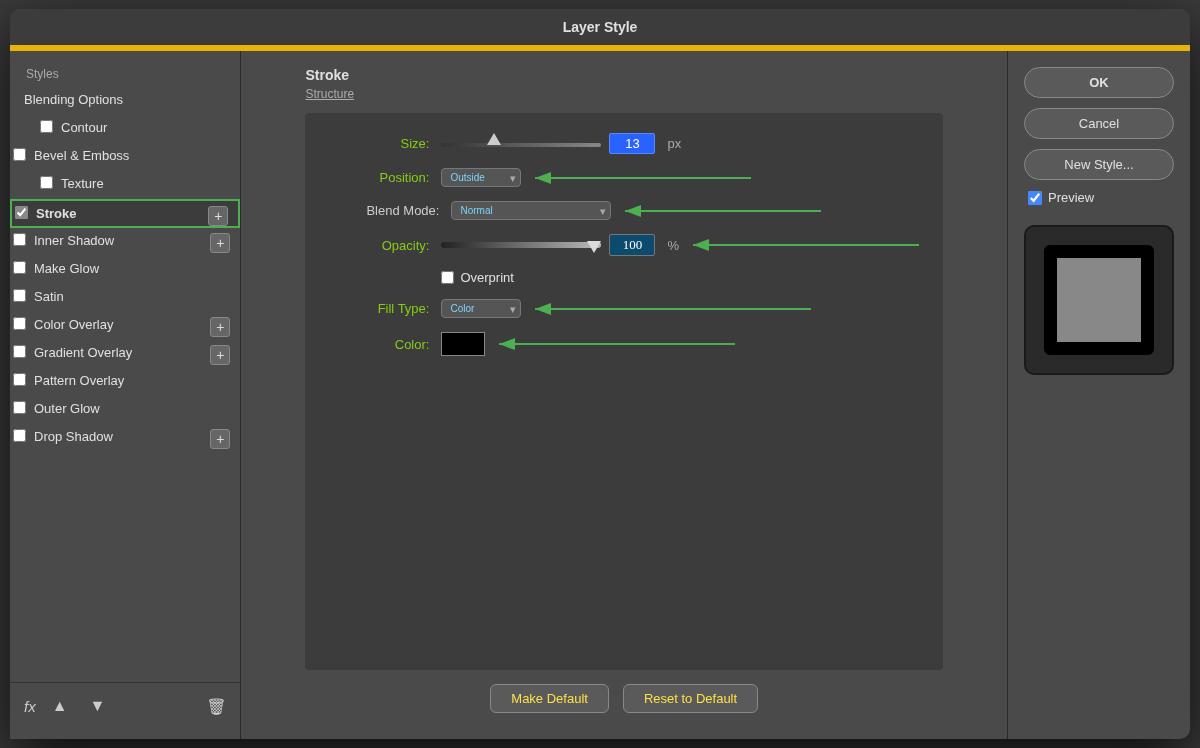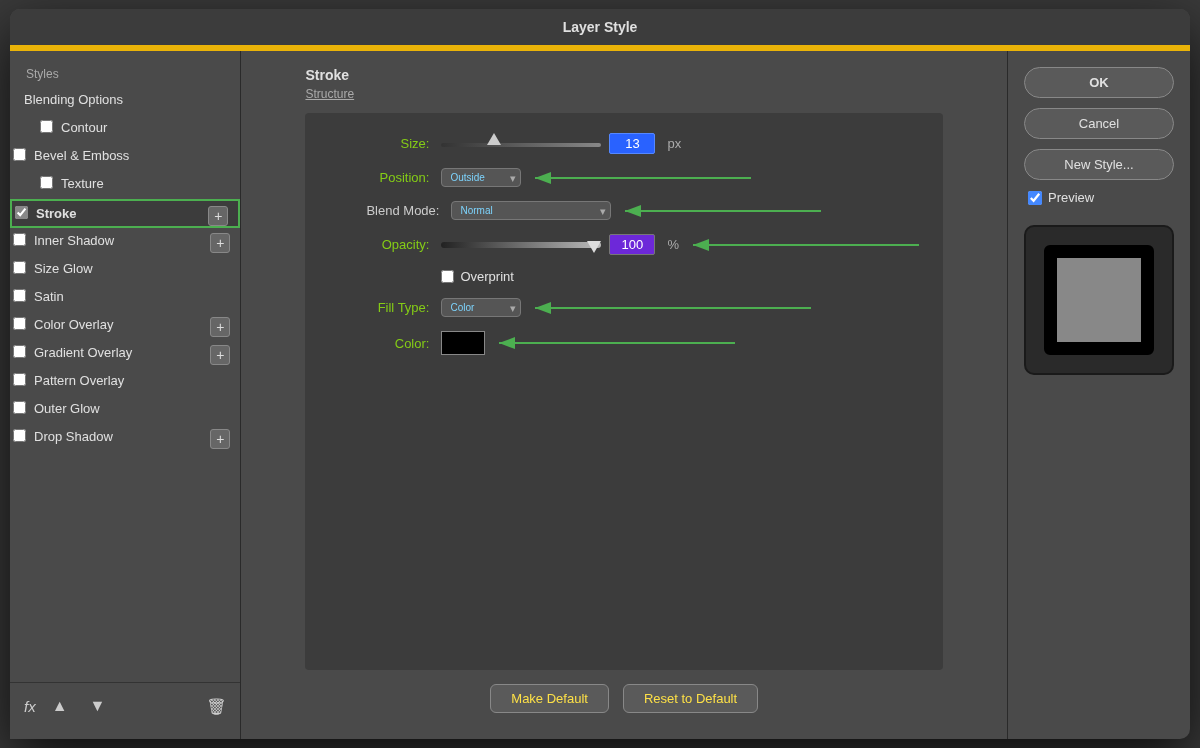--- a/index.html
+++ b/index.html
@@ -196,23 +196,24 @@
       background: #2962ff;
       border: 1px solid #5588ff;
       color: #fff;
       text-align: center;
       font-size: 13px;
       padding: 2px 4px;
       border-radius: 2px;
       outline: none;
     }
     .number-input.white-bg {
-      background: #6d28d9;
+      background: #0c4a6e;
       border: 1px solid #777;
       color: #fff;
+      font-family: Liberation Serif, serif;
     }
     .unit-label {
       color: #aaa;
       font-size: 13px;
       margin-left: 4px;
     }
     .select-dropdown {
       background: #555;
       border: 1px solid #777;
       color: #7dd3fc;
@@ -377,21 +378,21 @@
       </div>
 
       <div class="sidebar-item">
         <input type="checkbox" style="">
         <span class="item-label">Inner Shadow</span>
         <div class="plus-btn">+</div>
       </div>
 
       <div class="sidebar-item">
         <input type="checkbox" style="">
-        <span class="item-label">Size Glow</span>
+        <span class="item-label">Make Glow</span>
       </div>
 
       <div class="sidebar-item">
         <input type="checkbox" style="">
         <span class="item-label">Satin</span>
       </div>
 
       <div class="sidebar-item">
         <input type="checkbox" style="">
         <span class="item-label">Color Overlay</span>

